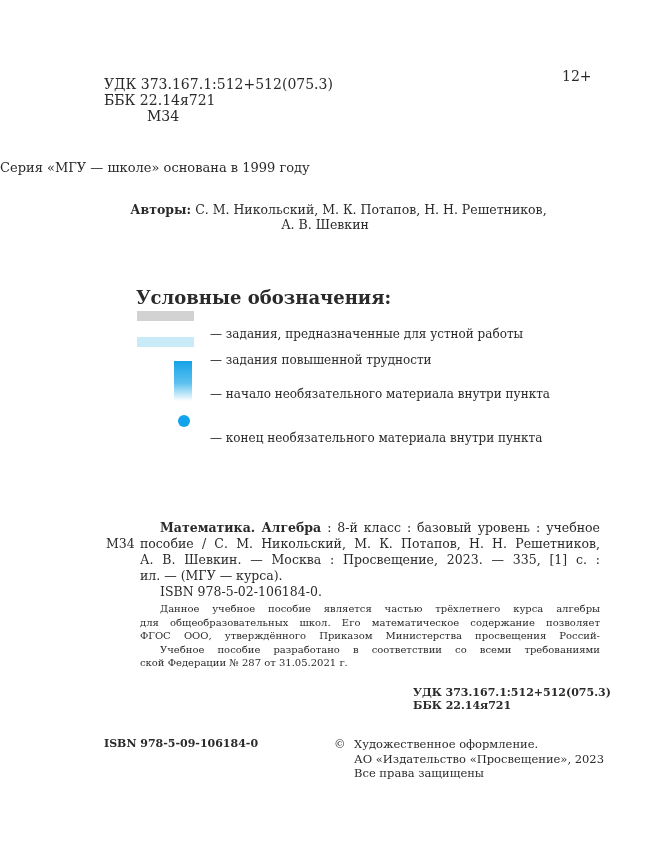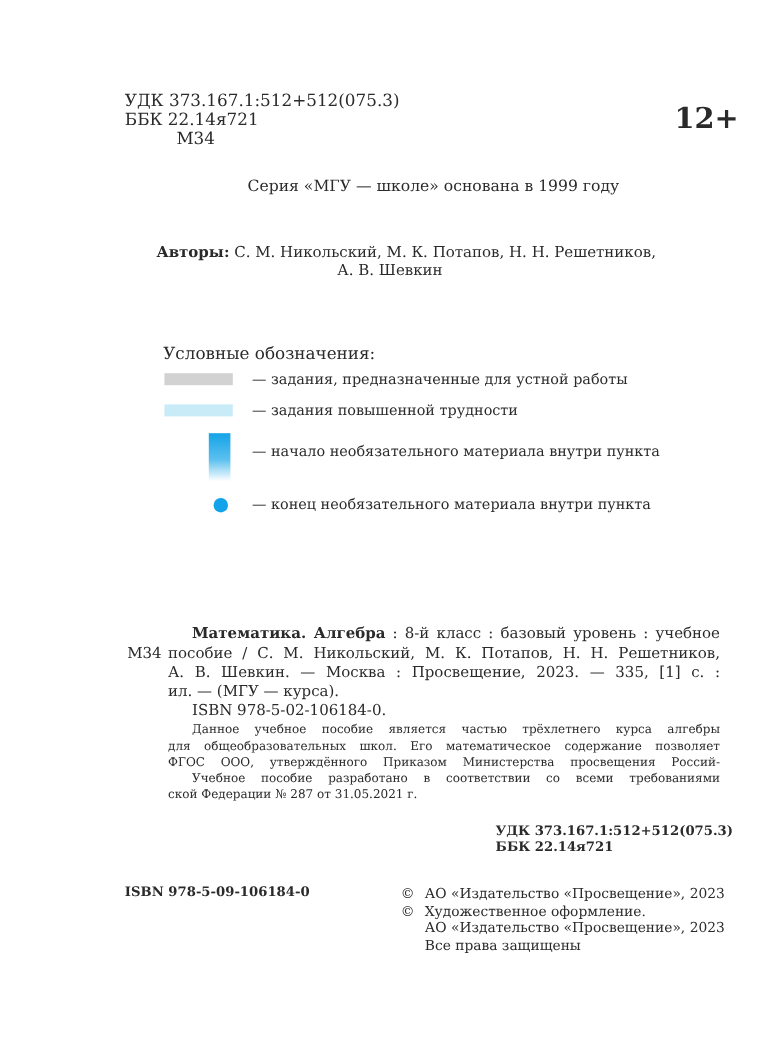--- a/index.html
+++ b/index.html
@@ -3,30 +3,30 @@
 <meta charset="utf-8">
 <style>
   html, body { margin: 0; padding: 0; }
   body {
     width: 650px; height: 865px; background: #ffffff; position: relative; overflow: hidden;
     font-family: "DejaVu Serif", "Liberation Serif", serif; color: #2a2a2a;
   }
   .abs { position: absolute; white-space: nowrap; }
   .udk-top { left: 104px; top: 76px; font-size: 14px; line-height: 16px; }
   .udk-top .indent { padding-left: 43px; }
-  .age { left: 562px; top: 84px; font-size: 24px; font-weight: bold; }
-  .series { left: 0; width: 516px; top: 148px; text-align: right; font-size: 13px; }
+  .age { left: 562px; top: 68px; font-size: 14px; font-weight: normal; }
+  .series { left: 0; width: 516px; top: 160px; text-align: left; font-size: 13px; }
   .authors { left: 0; width: 650px; top: 202px; text-align: center; font-size: 12.5px; line-height: 15px; }
   .authors b { font-weight: bold; margin-left: 27px; }
-  .legend-title { left: 136px; top: 287px; font-size: 14px; font-weight: normal; }
+  .legend-title { left: 136px; top: 287px; font-size: 18px; font-weight: bold; }
   .leg-gray { left: 137px; top: 311px; width: 57px; height: 10px; background: #d2d2d2; }
   .leg-lblue { left: 137px; top: 337px; width: 57px; height: 10px; background: #c9ebf8; }
   .leg-grad { left: 174px; top: 361px; width: 18px; height: 40px; background: linear-gradient(#14a3e8, #5cc0ef 55%, #ffffff); }
   .leg-dot { left: 178px; top: 415px; width: 12px; height: 12px; border-radius: 50%; background: #12a4ea; }
-  .leg-text { left: 210px; font-size: 12px; }
+  .leg-text { left: 210px; font-size: 12px; margin-top: 18px; }
   .cat { left: 100px; width: 500px; top: 520px; font-size: 12.5px; line-height: 16px; }
   .cat .line { position: relative; display: block; text-align: justify; text-align-last: justify; height: 16px; }
   .cat .hang { padding-left: 60px; }
   .cat .body { padding-left: 40px; }
   .cat .m34 { position: absolute; left: 6px; }
   .cat .isbn { padding-left: 60px; text-align-last: left; }
   .annot { left: 100px; width: 500px; top: 602px; font-size: 10px; line-height: 13.5px; }
   .annot .ln { display: block; text-align: justify; text-align-last: justify; padding-left: 40px; height: 13.5px; }
   .annot .ind { padding-left: 60px; }
   .annot .last { text-align-last: left; }
@@ -85,17 +85,16 @@
 </div>
 
 <div class="abs udk-bot">
   <div>УДК 373.167.1:512+512(075.3)</div>
   <div>ББК 22.14я721</div>
 </div>
 
 <div class="abs isbn-bot">ISBN 978-5-09-106184-0</div>
 
 <div class="abs copy">
-  <div><span class="sym">©</span><span>АО «Издательство «Просвещение», 2023</span></div>
   <div><span class="sym">©</span><span>Художественное оформление.</span></div>
   <div class="ind">АО «Издательство «Просвещение», 2023</div>
   <div class="ind">Все права защищены</div>
 </div>
 
 </body></html>

